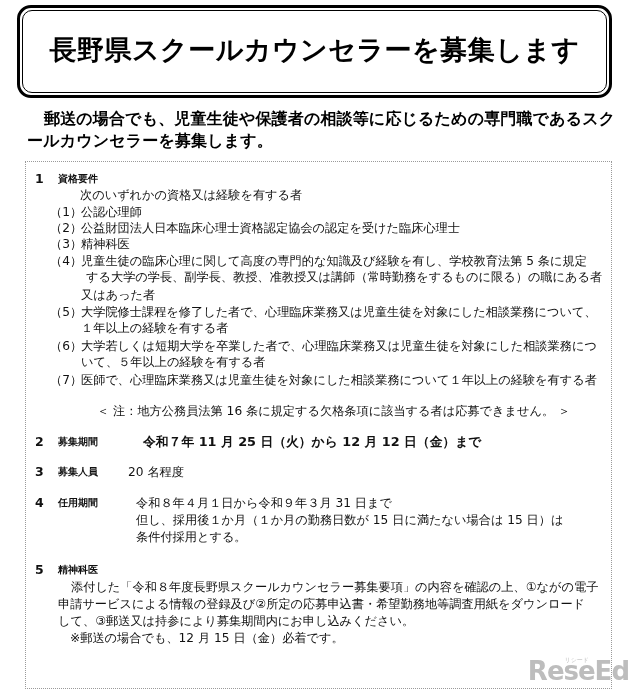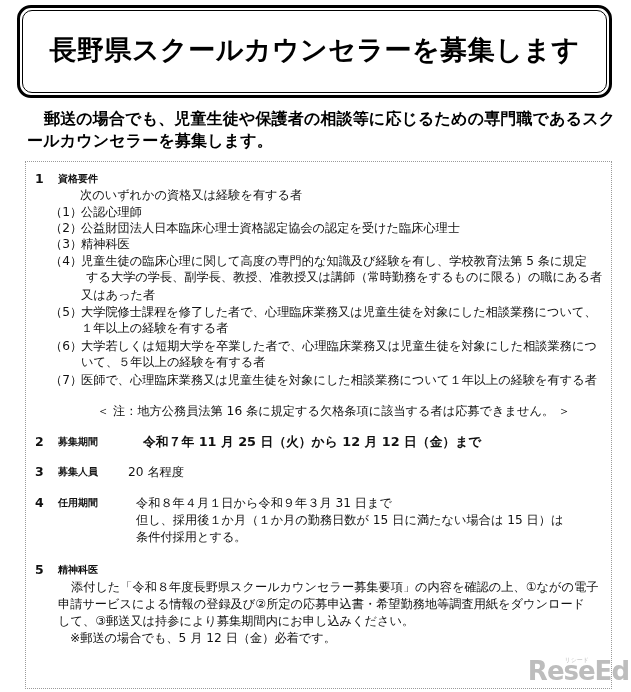--- a/index.html
+++ b/index.html
@@ -176,16 +176,16 @@
 <div class="sec-label" style="top:495px;">任用期間</div>
 <div class="abs" style="left:136px; top:495px;">令和８年４月１日から令和９年３月 31 日まで</div>
 <div class="abs" style="left:136px; top:512px;">但し、採用後１か月（１か月の勤務日数が 15 日に満たない場合は 15 日）は</div>
 <div class="abs" style="left:136px; top:529px;">条件付採用とする。</div>
 
 <div class="sec-num" style="top:562px;">5</div>
 <div class="sec-label" style="top:562px;">精神科医</div>
 <div class="abs" style="left:71px; top:579px;">添付した「令和８年度長野県スクールカウンセラー募集要項」の内容を確認の上、①ながの電子</div>
 <div class="abs" style="left:58px; top:596px;">申請サービスによる情報の登録及び②所定の応募申込書・希望勤務地等調査用紙をダウンロード</div>
 <div class="abs" style="left:58px; top:613px;">して、③郵送又は持参により募集期間内にお申し込みください。</div>
-<div class="abs" style="left:70px; top:630px;">※郵送の場合でも、5 月 12 日（金）必着です。</div>
+<div class="abs" style="left:70px; top:630px;">※郵送の場合でも、12 月 15 日（金）必着です。</div>
 
 <div class="logo-sub">リシード</div>
 <div class="logo">ReseEd</div>
 
 </body></html>

